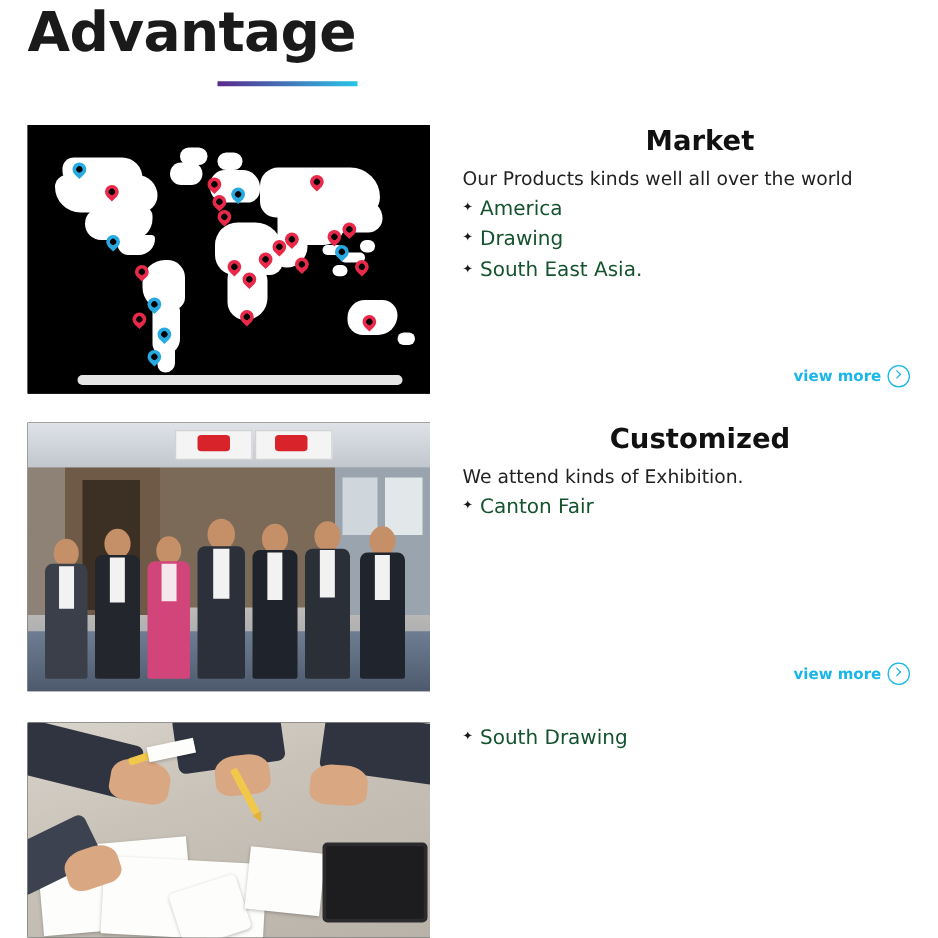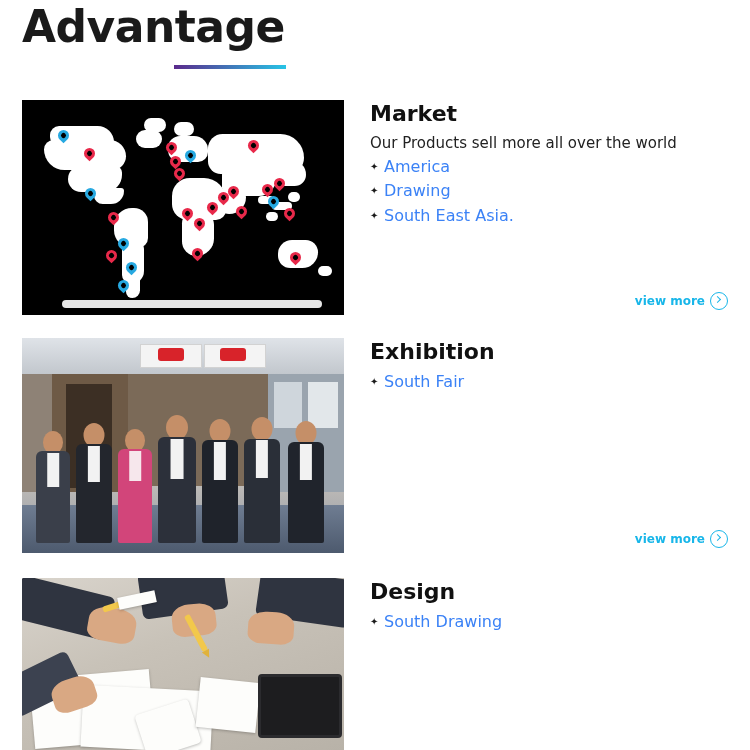--- a/index.html
+++ b/index.html
@@ -67,35 +67,36 @@
     left: 348px;
     top: 0;
     width: 380px;
   }
   .sec-title {
     font-size: 22px;
     font-weight: bold;
     color: #111;
     margin: 0 0 4px 0;
     line-height: 1.25;
+    text-align: center;
   }
   .sec-sub {
     font-size: 15px;
     color: #222;
     margin: 0 0 1px 0;
     line-height: 1.5;
   }
   .bullets {
     list-style: none;
     margin: 0;
     padding: 0;
   }
   .bullets li {
     font-size: 16px;
-    color: #3b82f6;
+    color: #14532d;
     line-height: 1.52;
     padding-left: 14px;
     position: relative;
   }
   .bullets li::before {
     content: "\2726";
     position: absolute;
     left: 0;
     top: 0;
     font-size: 10px;
@@ -348,21 +349,21 @@
         <div class="pin red" style="left:240px; top:84px;"></div>
         <div class="pin blue" style="left:246px; top:96px;"></div>
         <div class="pin red" style="left:252px; top:78px;"></div>
         <div class="pin red" style="left:262px; top:108px;"></div>
         <div class="pin red" style="left:268px; top:152px;"></div>
       </div>
     </div>
 
     <div class="text-col">
       <h3 class="sec-title">Market</h3>
-      <p class="sec-sub">Our Products sell more all over the world</p>
+      <p class="sec-sub">Our Products kinds well all over the world</p>
       <ul class="bullets">
         <li>America</li>
         <li>Drawing</li>
         <li>South East Asia.</li>
       </ul>
     </div>
 
     <div class="view-more vm-1">
       <span>view more</span>
       <span class="chev"></span>
@@ -419,23 +420,24 @@
         </div>
         <div class="person" style="left:266px; width:36px; height:122px;">
           <div class="p-head" style="top:0; width:21px; height:24px;"></div>
           <div class="p-body" style="height:101px; background:#20242c;"></div>
           <div class="p-shirt" style="top:23px; height:36px;"></div>
         </div>
       </div>
     </div>
 
     <div class="text-col">
-      <h3 class="sec-title">Exhibition</h3>
+      <h3 class="sec-title">Customized</h3>
+      <p class="sec-sub">We attend kinds of Exhibition.</p>
       <ul class="bullets">
-        <li>South Fair</li>
+        <li>Canton Fair</li>
       </ul>
     </div>
 
     <div class="view-more vm-2">
       <span>view more</span>
       <span class="chev"></span>
     </div>
   </div>
 
   <div class="row row-3">
@@ -457,20 +459,19 @@
         <div class="sleeve" style="left:-16px; top:86px;  width:72px; height:40px; transform:rotate(-26deg); background:#3c4250;"></div>
         <div class="hand" style="left:30px;  top:100px; width:44px; height:32px; transform:rotate(-18deg);"></div>
 
         <div class="pencil tip" style="left:80px;  top:22px;  width:44px; transform:rotate(-18deg);"></div>
         <div class="pencil tip" style="left:154px; top:52px;  width:40px; transform:rotate(62deg);"></div>
         <div class="paper" style="left:96px;  top:16px;  width:38px; height:12px; transform:rotate(-12deg);"></div>
       </div>
     </div>
 
     <div class="text-col">
-      <h3 class="sec-title">Design</h3>
       <ul class="bullets">
         <li>South Drawing</li>
       </ul>
     </div>
   </div>
 
 </div>
 
 </body></html>

